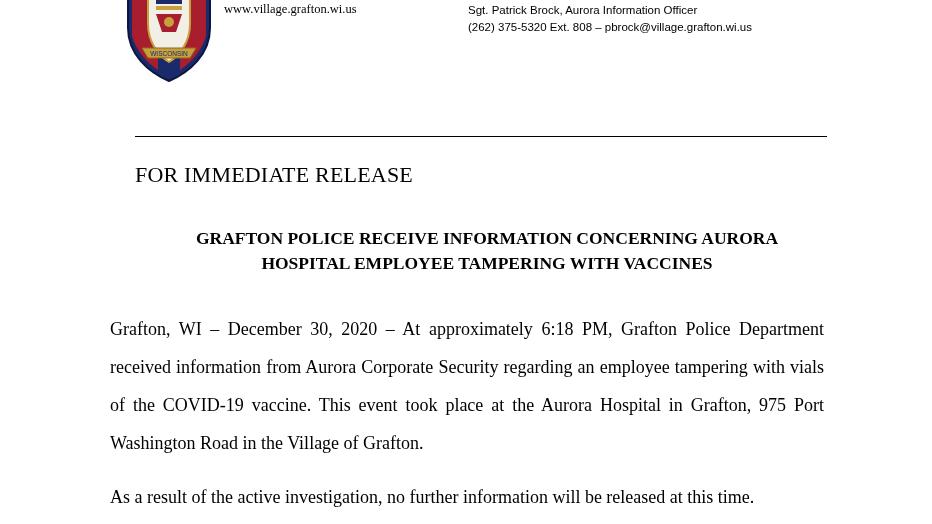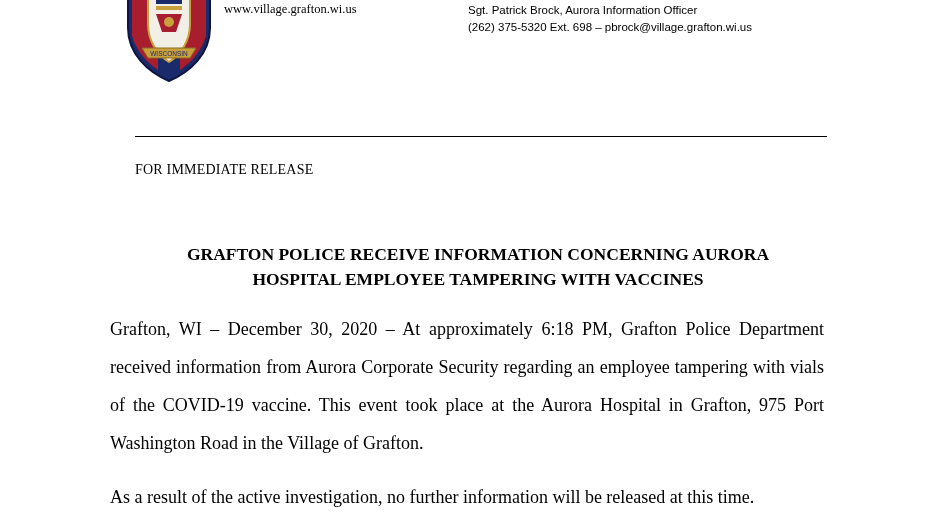--- a/index.html
+++ b/index.html
@@ -76,37 +76,36 @@
     height: 0;
     border-top: 1.6px solid #000000;
   }
 
   
   .immediate {
     position: absolute;
     left: 135px;
     top: 162px;
     font-family: "Liberation Serif", serif;
-    font-size: 14px;
+    font-size: 22px;
     letter-spacing: 0.2px;
     color: #000;
   }
 
   .headline {
     position: absolute;
-    left: 132px;
+    left: 141px;
     top: 226px;
     width: 692px;
     text-align: center;
     font-family: "Liberation Serif", serif;
     font-weight: bold;
     font-size: 17.5px;
     line-height: 25px;
     color: #000;
-    margin-top: 16px;
   }
 
   .para {
     position: absolute;
     left: 110px;
     width: 714px;
     font-family: "Liberation Serif", serif;
     font-size: 18px;
     line-height: 38px;
     text-align: justify;
@@ -146,21 +145,21 @@
     </div>
 
     <div class="dept-block">
       <div class="line">O (262) 375-5320  |  F (262) 375-5338</div>
       <div class="line">www.village.grafton.wi.us</div>
     </div>
 
     <div class="contact-block">
       <div class="line">(262) 375-5320 - jcaponera@village.grafton.wi.us</div>
       <div class="line">Sgt. Patrick Brock, Aurora Information Officer</div>
-      <div class="line">(262) 375-5320 Ext. 698 – pbrock@village.grafton.wi.us</div>
+      <div class="line">(262) 375-5320 Ext. 808 – pbrock@village.grafton.wi.us</div>
     </div>
 
   </div>
 
   <div class="rule"></div>
 
   <div class="immediate">FOR IMMEDIATE RELEASE</div>
 
   <div class="headline">
     <div>GRAFTON POLICE RECEIVE INFORMATION CONCERNING AURORA</div>

